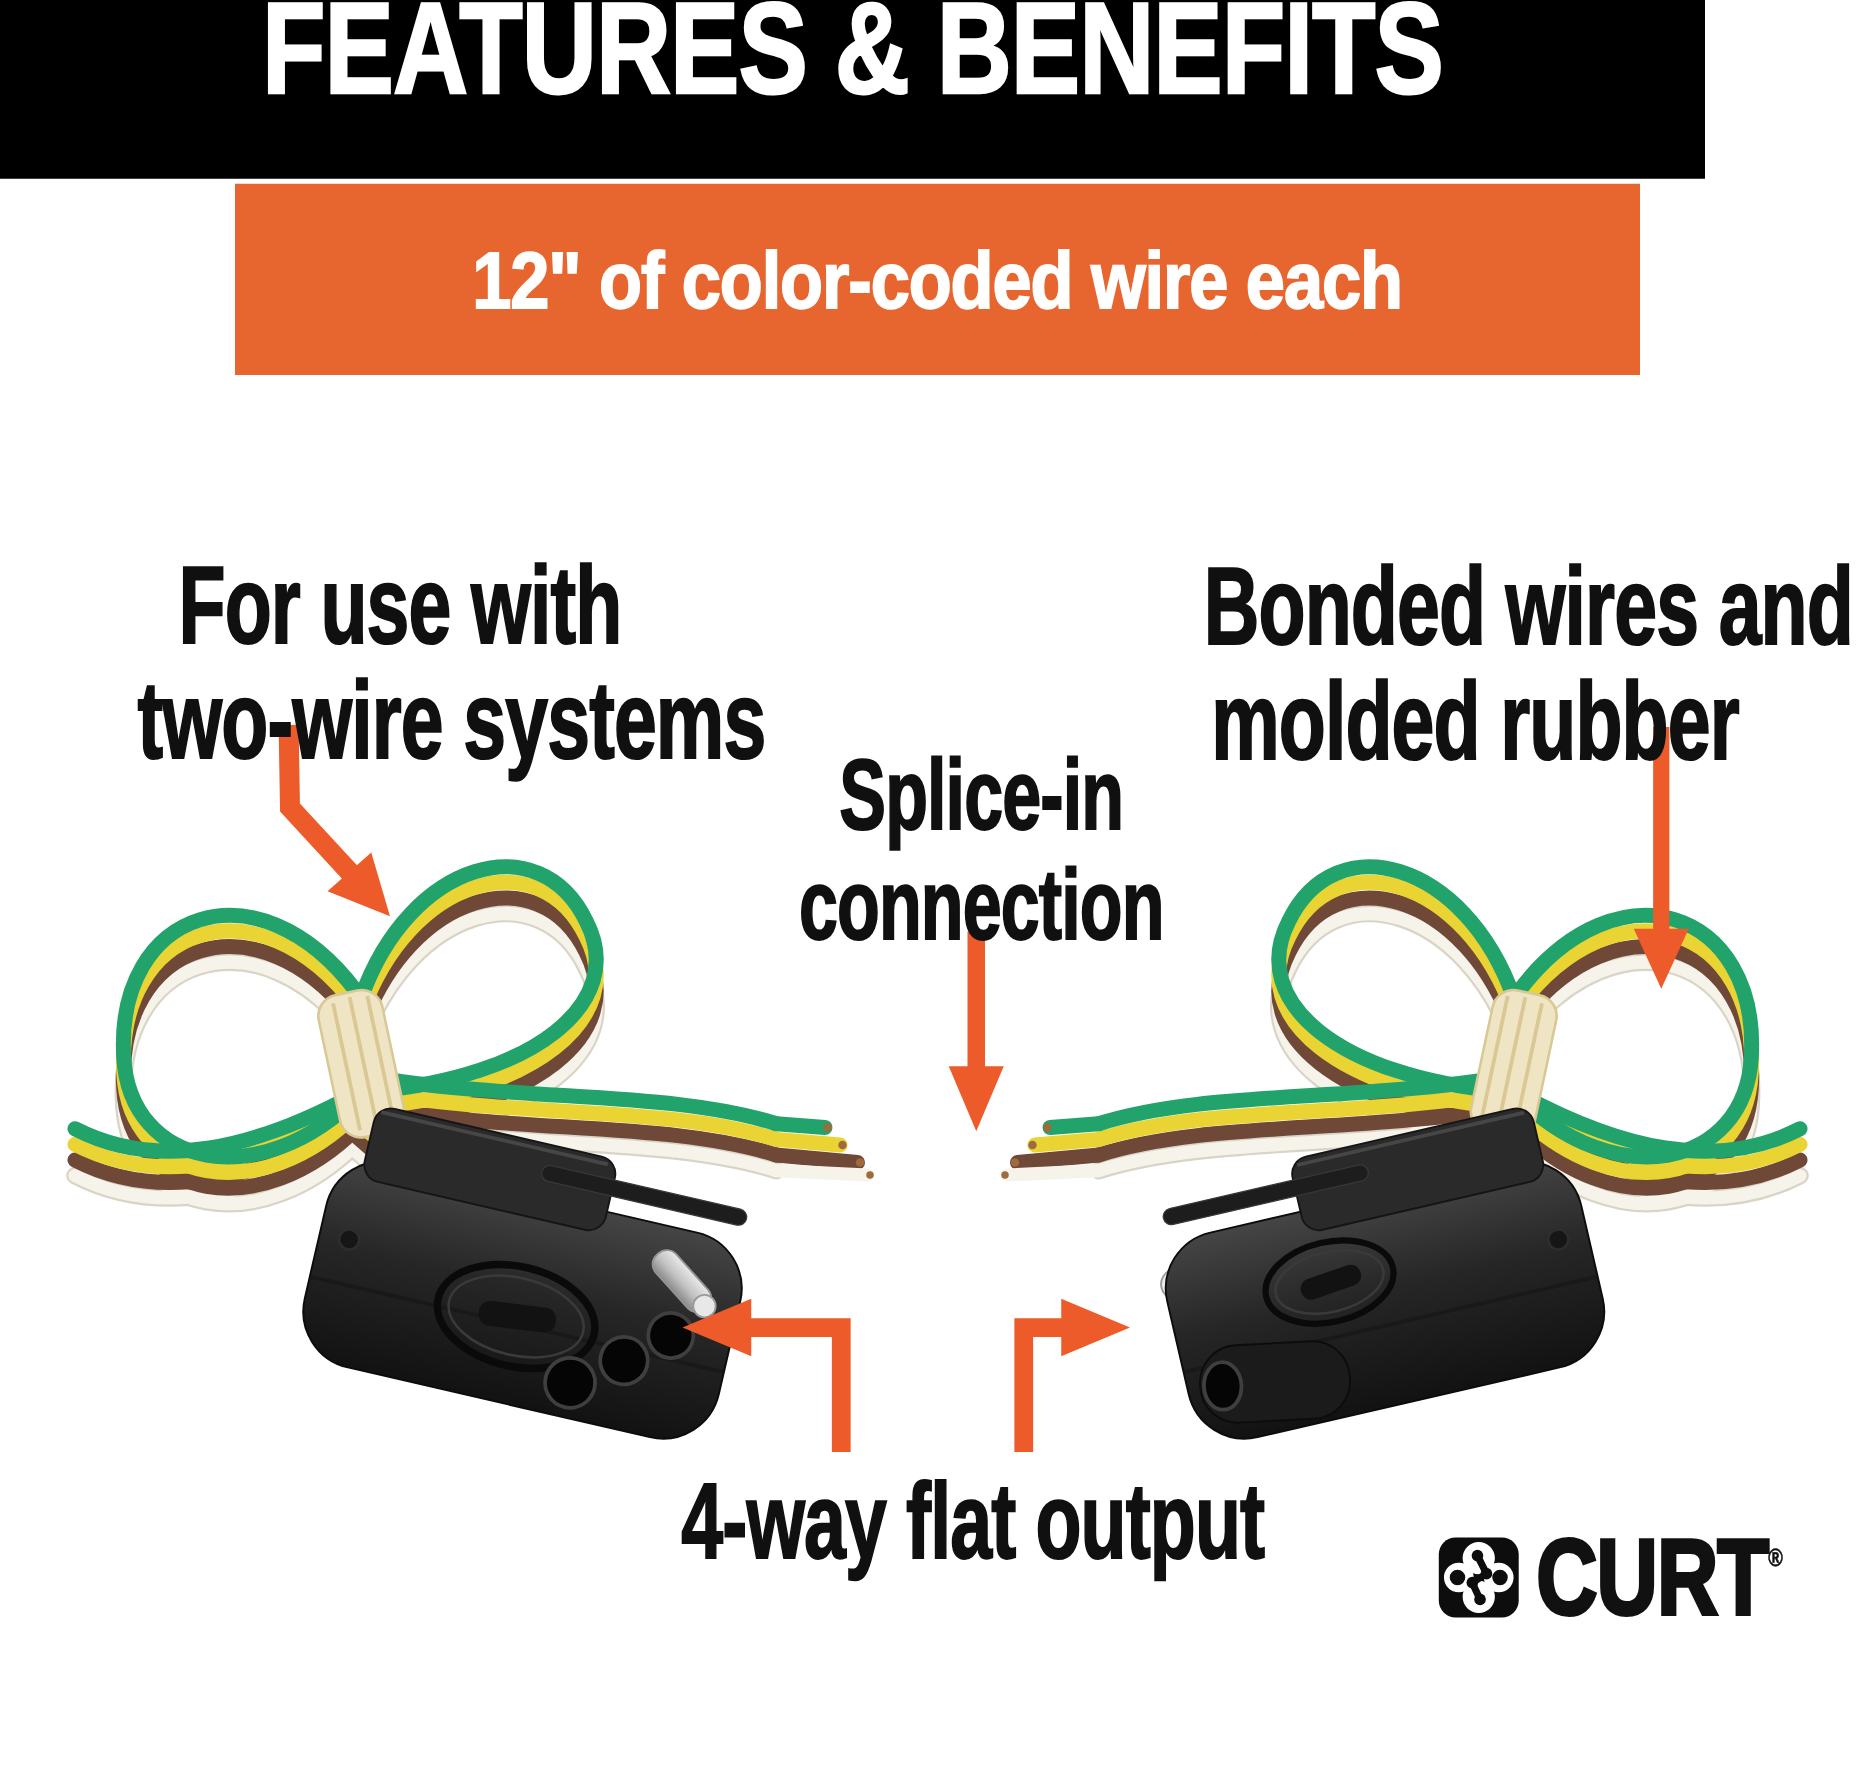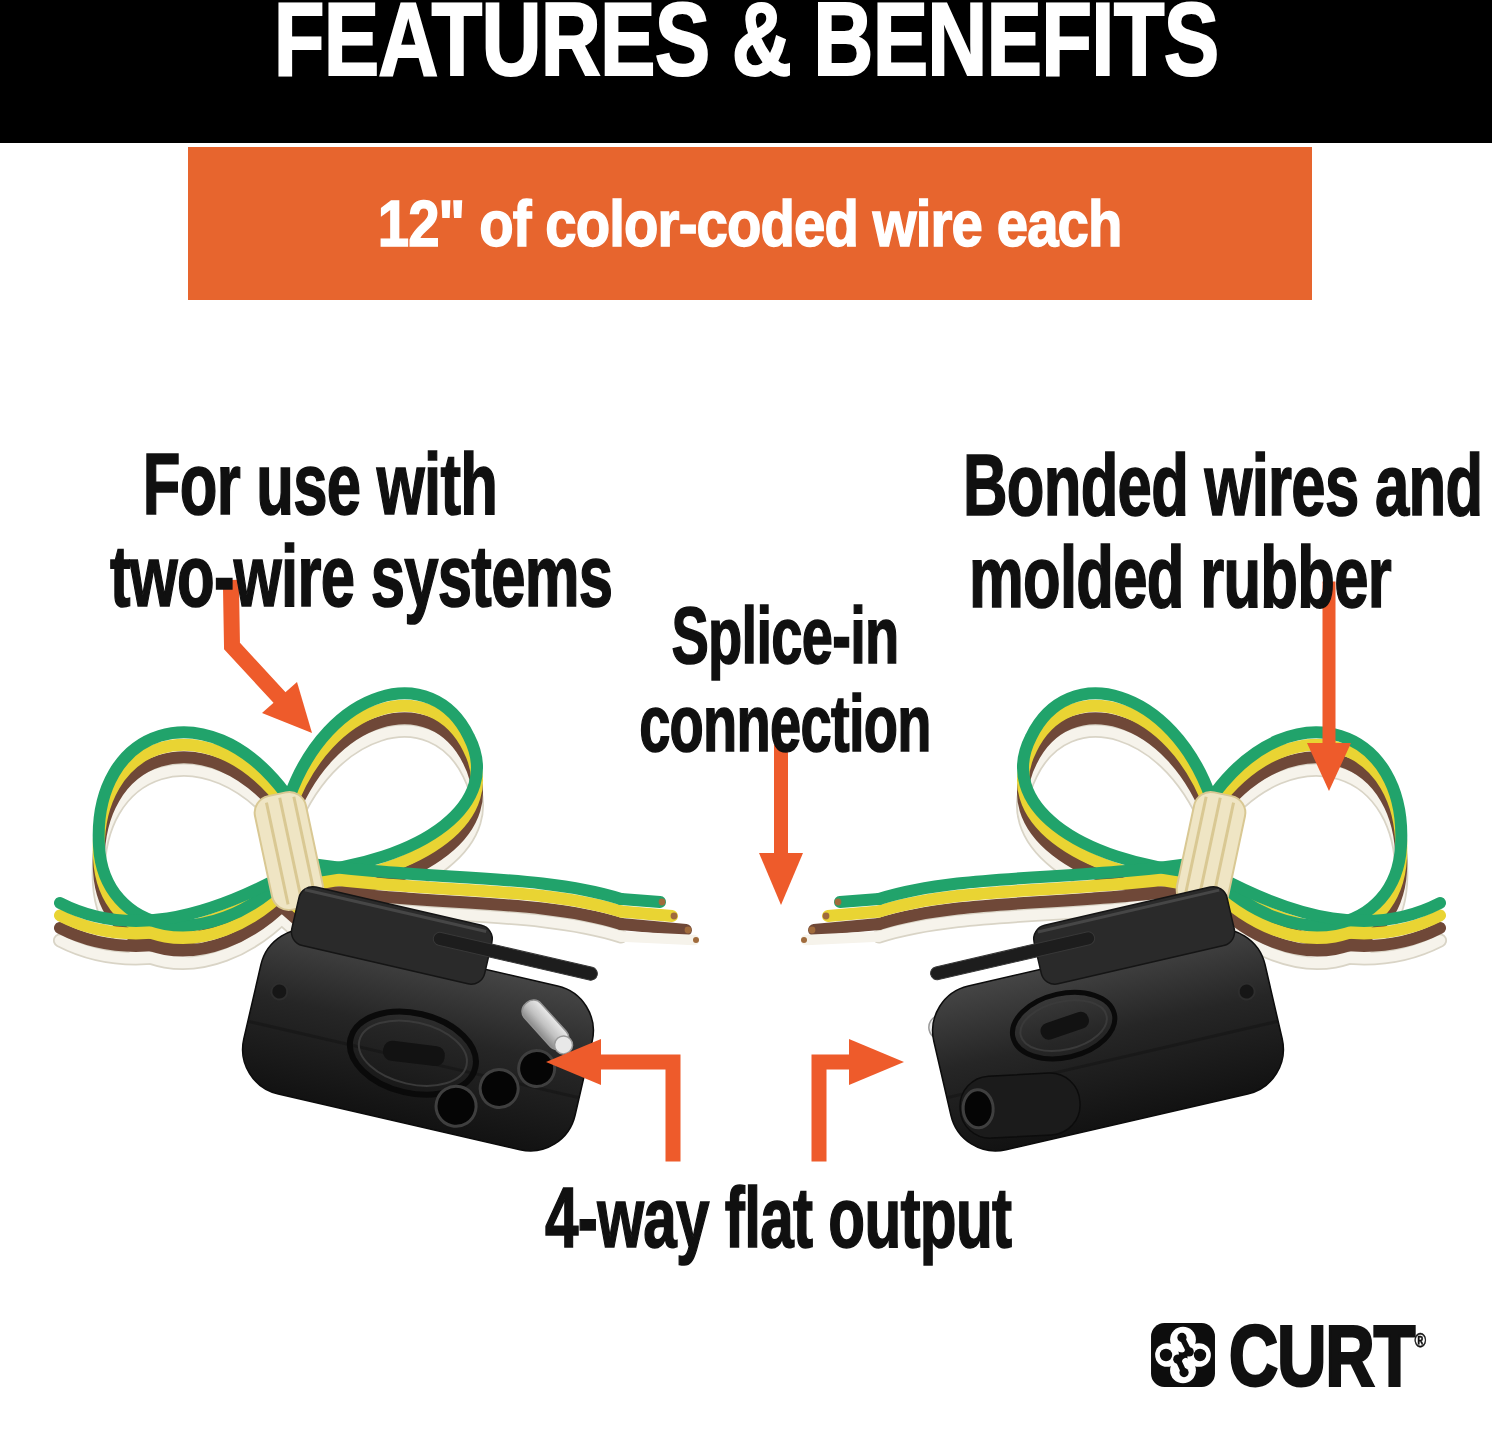--- a/index.html
+++ b/index.html
@@ -2,21 +2,21 @@
 <html><head>
 <meta charset="utf-8">
 <style>
   html,body{margin:0;padding:0;background:#fff;}
   .canvas{
     position:relative;width:1500px;height:1433px;background:#ffffff;
     overflow:hidden;font-family:"Liberation Sans",sans-serif;
   }
   .abs{position:absolute;}
   
-  .header-bar{left:0;top:0;width:1492px;height:143px;background:#000;}
+  .header-bar{left:0;top:0;width:1364px;height:143px;background:#000;}
   .header-title{
     left:50%;top:-13px;white-space:nowrap;color:#fff;font-weight:bold;
     font-size:104px;line-height:1;letter-spacing:-1px;
     transform:translateX(-50%) scaleX(0.80);transform-origin:center top;
     -webkit-text-stroke:2px #fff;
   }
   
   .banner{
     left:188px;top:147px;width:1124px;height:153px;
     display:flex;align-items:center;justify-content:center;
@@ -32,21 +32,21 @@
     -webkit-text-stroke:1.6px currentColor;letter-spacing:-1px;
     transform:scaleX(0.70);transform-origin:center top;white-space:nowrap;
   }
   .callout-left  {left:20px;  top:438px; width:600px;font-size:88px;line-height:1.05;}
   .callout-right {left:870px; top:439px; width:620px;font-size:88px;line-height:1.05;}
   .callout-middle{left:485px; top:592px; width:600px;font-size:80px;line-height:1.10;}
   .callout-bottom{left:455px; top:1174px;width:600px;font-size:86px;line-height:1.0;}
   
   .scene{left:0;top:0;width:1500px;height:1433px;}
   
-  .logo{left:1150px;top:1322px;height:66px;display:flex;align-items:center;gap:13px;}
+  .logo{left:1150px;top:1229px;height:66px;display:flex;align-items:center;gap:13px;}
   .logo-word{
     font-weight:bold;font-size:86px;line-height:1;color:#111;letter-spacing:-1px;
     transform:scaleX(0.79);transform-origin:left center;
     -webkit-text-stroke:3px #111;white-space:nowrap;
   }
   .logo-reg{font-size:20px;-webkit-text-stroke:0.5px #111;vertical-align:38px;letter-spacing:0;}
 </style>
 </head>
 <body>
 

